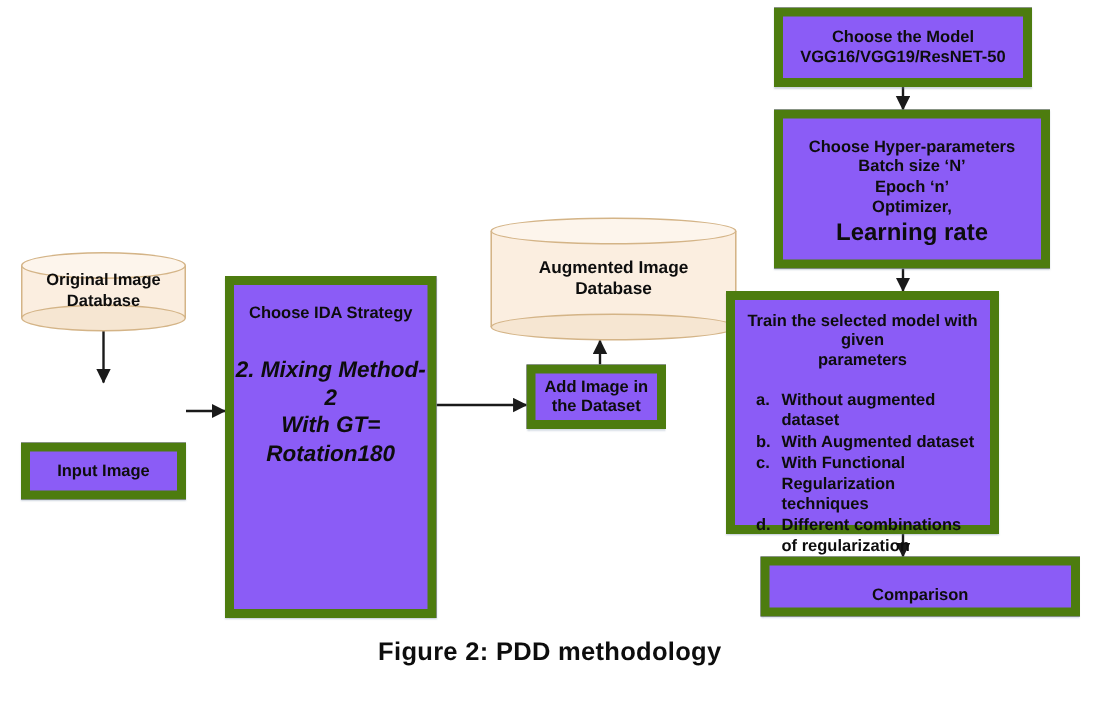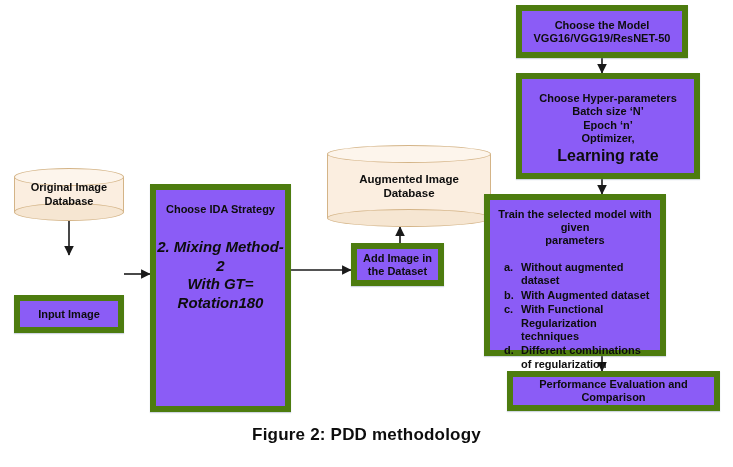--- a/index.html
+++ b/index.html
@@ -143,19 +143,19 @@
       </div>
       <div class="arow" style="font-size:11px;">
         <span class="mk">d.</span>
         <span class="tx">Different combinations of regularization techniques and DA</span>
       </div>
     </div>
   </div>
 
   <div class="box center" style="left:507px;top:371px;width:213px;height:40px;">
     <div class="ttl" style="font-size:11px;">
-      <span>Performance Evaluation and</span><br>
+      <br>
       <span>Comparison</span>
     </div>
   </div>
 
   <div class="caption">Figure 2: PDD methodology</div>
 </div>
 
 </body></html>

